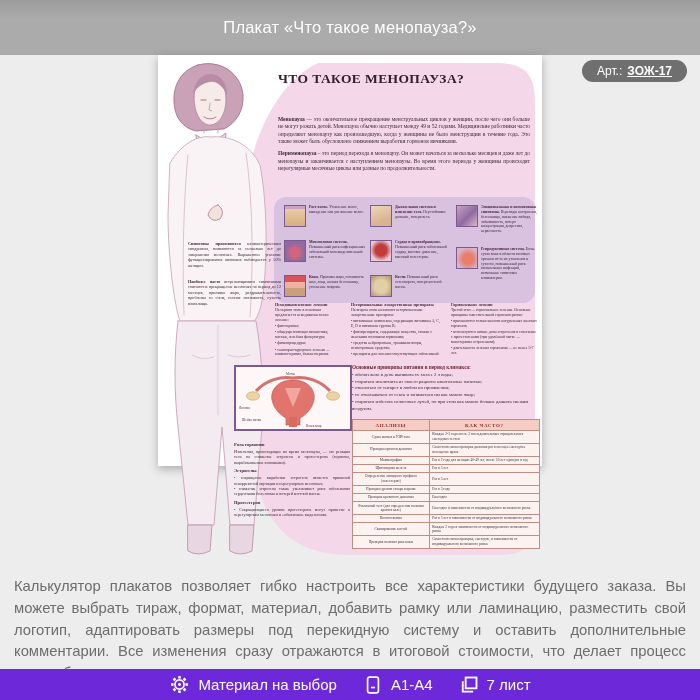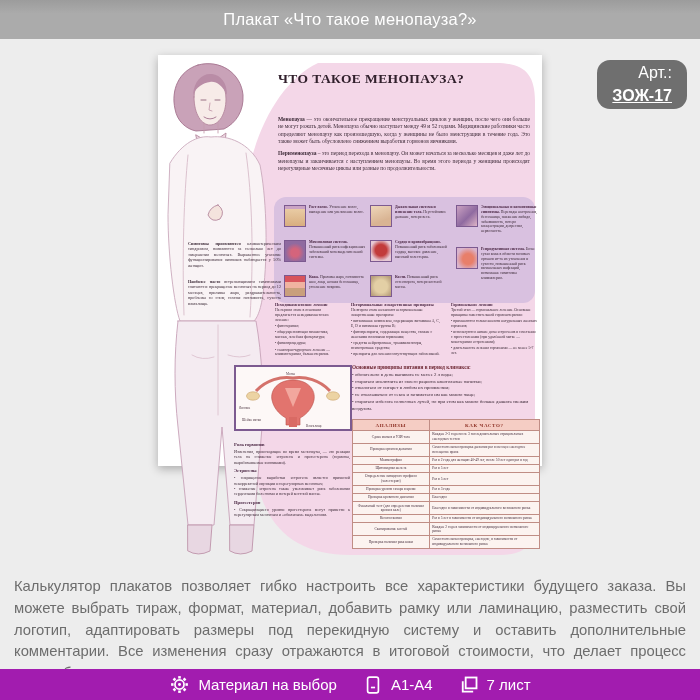--- a/index.html
+++ b/index.html
@@ -1,26 +1,26 @@
 <!DOCTYPE html>
 <html><head>
 <meta charset="utf-8">
 <style>
   html,body{margin:0;padding:0;}
   body{width:700px;height:700px;background:#ededed;font-family:"Liberation Sans",sans-serif;position:relative;overflow:hidden;}
 
   
-  .topbar{position:absolute;left:0;top:0;right:0;height:39px;
+  .topbar{position:absolute;left:0;top:0;right:0;height:55px;
     background:linear-gradient(180deg,#9c9c9c,#ababab 35%);
     display:flex;align-items:center;justify-content:center;}
   .topbar-title{color:#ffffff;font-size:16.5px;letter-spacing:.2px;}
 
   
   .badge{position:absolute;top:60px;right:13px;background:#6f6f6f;color:#fff;
-    border-radius:13px;padding:4px 15px;font-size:16px;display:flex;gap:5px;align-items:flex-end;flex-direction:column;}
+    border-radius:13px;padding:4px 15px;font-size:12px;display:flex;gap:5px;align-items:flex-start;}
   .badge .val{font-weight:bold;text-decoration:underline;}
 
   
   .poster{position:absolute;left:158px;top:55px;width:384px;height:411px;background:#ffffff;
     box-shadow:0 3px 9px rgba(0,0,0,.28);font-family:"Liberation Serif",serif;color:#3c2a37;}
   .poster svg.blob{position:absolute;left:0;top:0;}
   .poster svg.woman{position:absolute;left:0;top:0;}
   .abs{position:absolute;}
   .p-title{left:120px;top:16px;font-size:13.5px;font-weight:bold;letter-spacing:.4px;color:#31202c;}
   .p-intro{left:120px;top:61px;width:252px;font-size:5.5px;line-height:1.34;text-align:justify;}
@@ -54,21 +54,21 @@
   .an-table th{background:#f5cdc4;color:#8e3226;font-size:5px;letter-spacing:.6px;
     padding:2.5px 2px;border:.5px solid #c08d85;font-family:"Liberation Serif",serif;}
   .an-table td{font-size:3.6px;line-height:1.25;padding:1.4px 2.5px;border:.5px solid #c08d85;color:#4a3340;}
   .an-table td.c1{width:41%;text-align:center;}
 
   
   .description{position:absolute;left:14px;right:14px;top:576px;color:#6d6d6d;
     font-size:14.8px;line-height:1.47;text-align:justify;}
 
   
-  .footbar{position:absolute;left:0;right:0;bottom:0;height:31px;background:#a21caf;
+  .footbar{position:absolute;left:0;right:0;bottom:0;height:31px;background:#6d28d9;
     display:flex;align-items:center;justify-content:center;gap:26px;color:#ffffff;font-size:15px;}
   .f-item{display:flex;align-items:center;gap:8px;}
   .f-item svg{display:block;}
 </style>
 </head>
 <body>
 
 <div class="topbar">
   <div class="topbar-title">Плакат «Что такое менопауза?»</div>
 </div>

